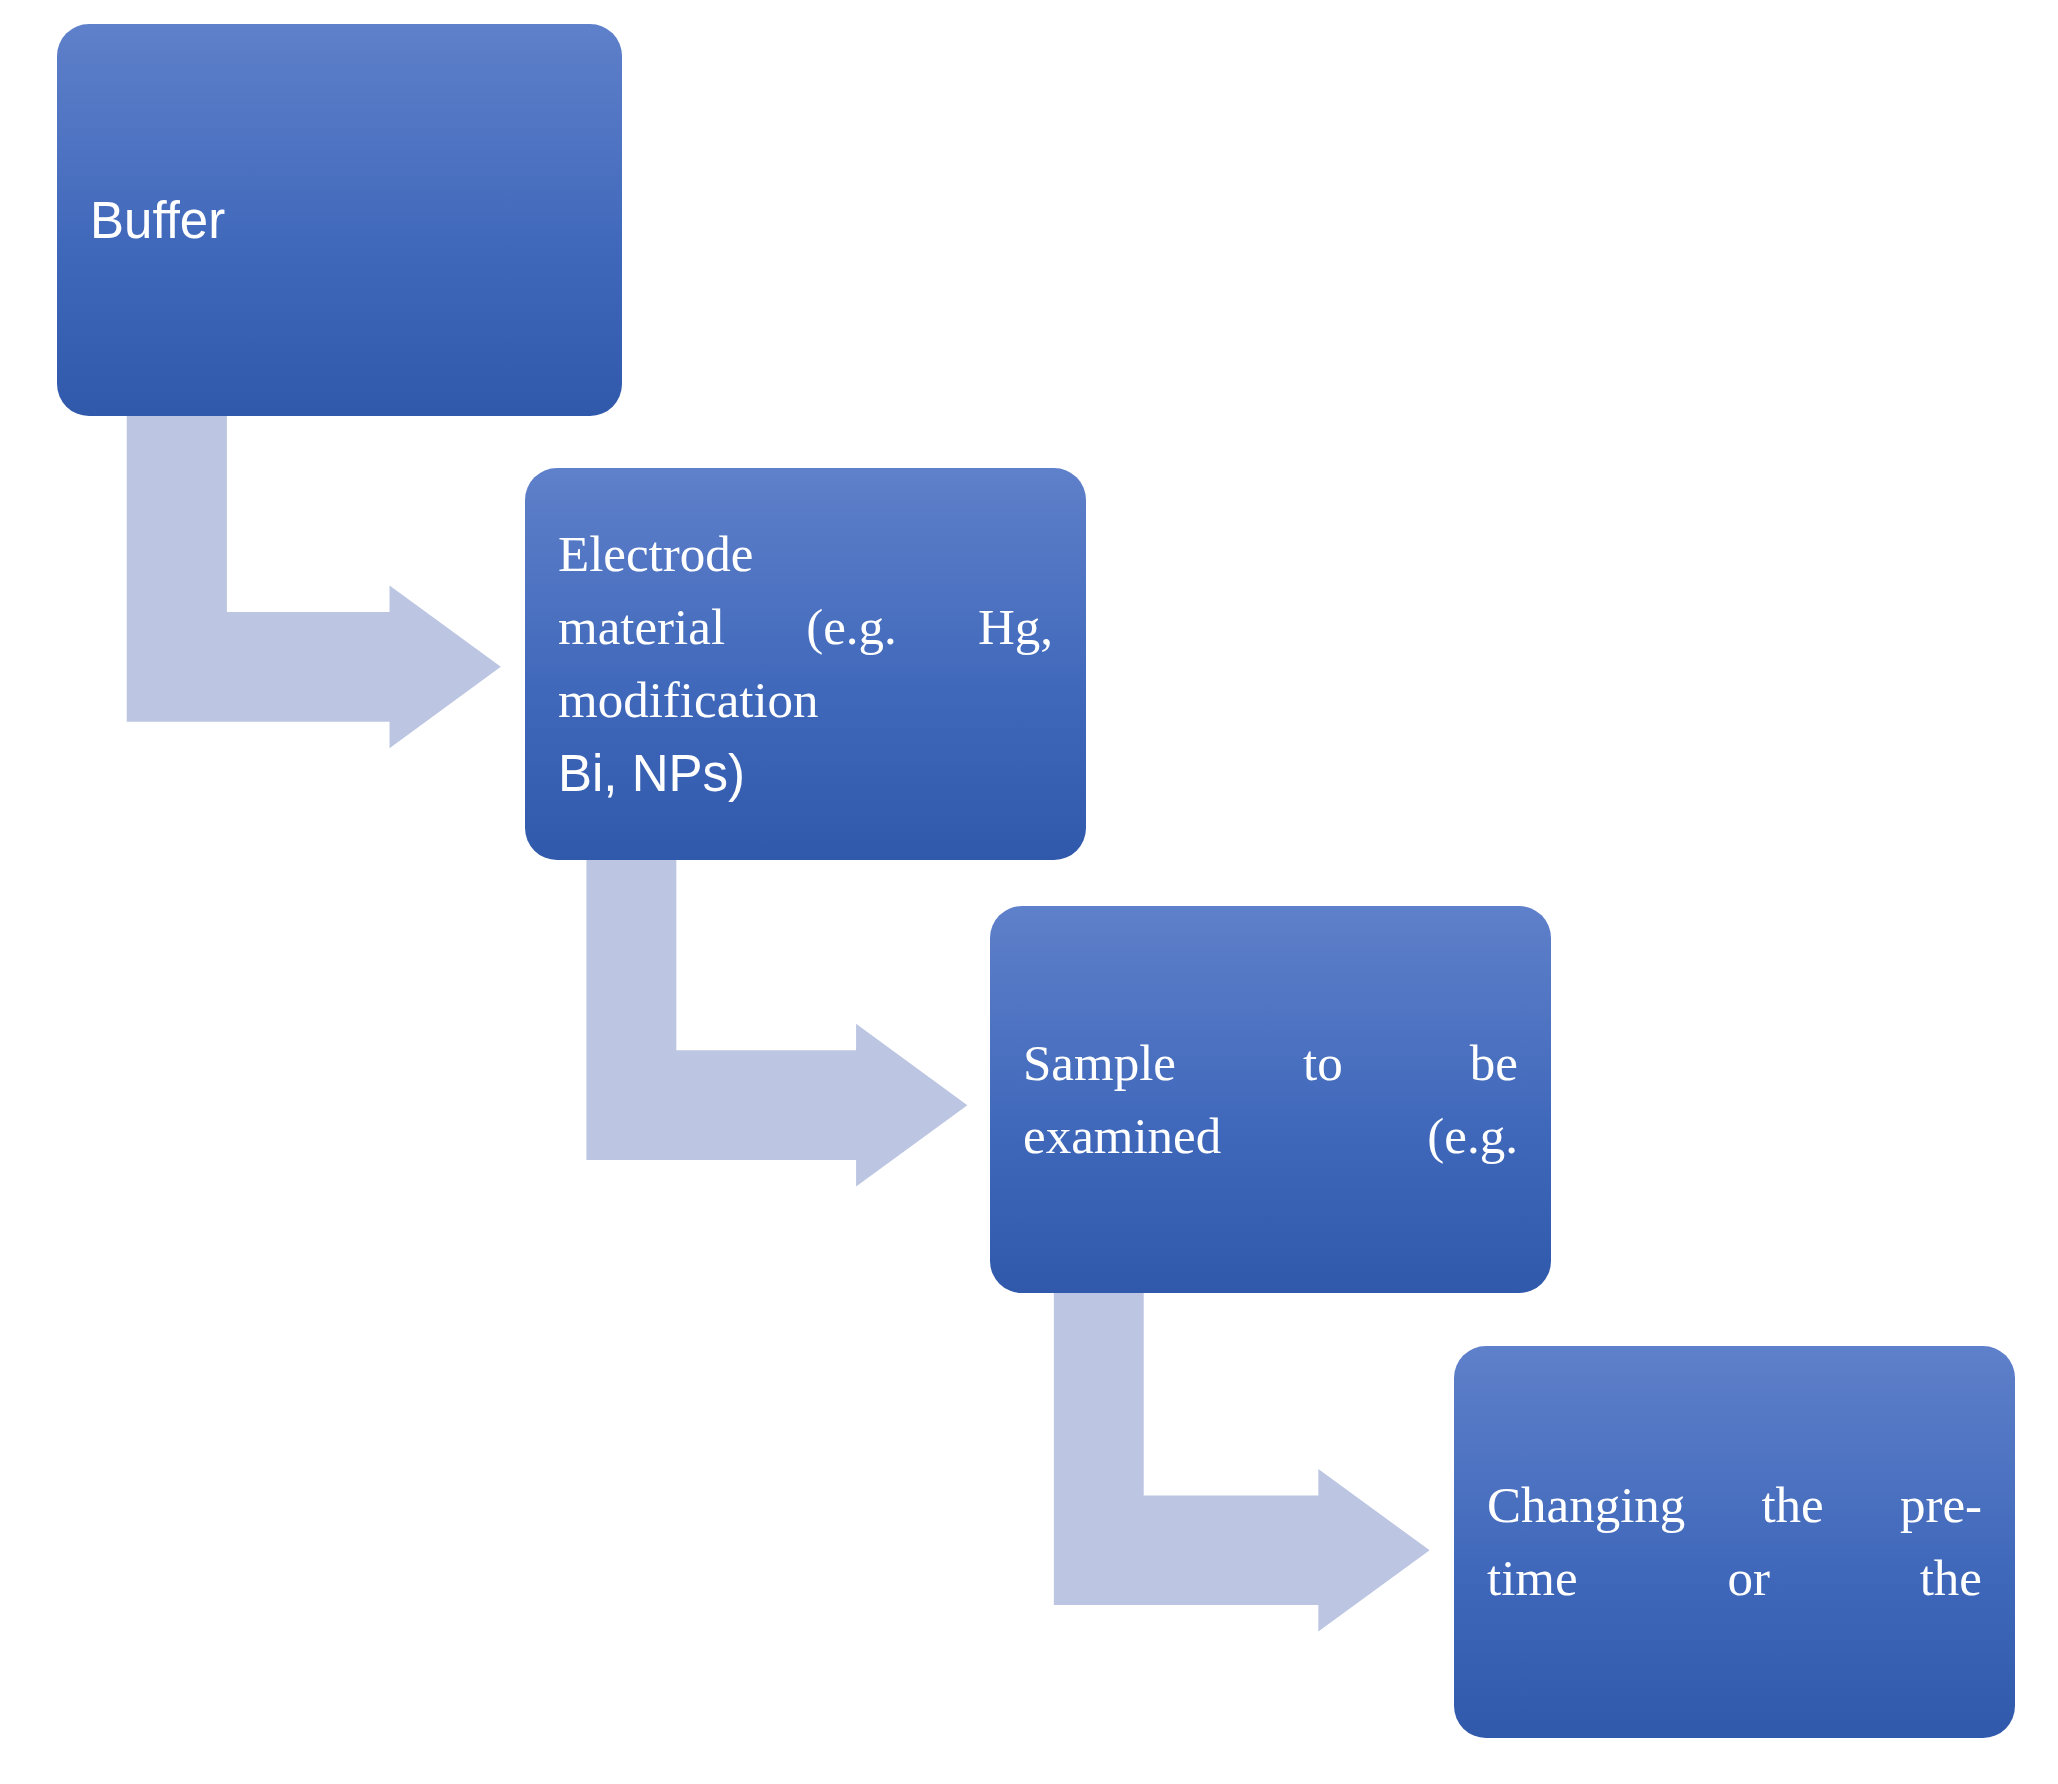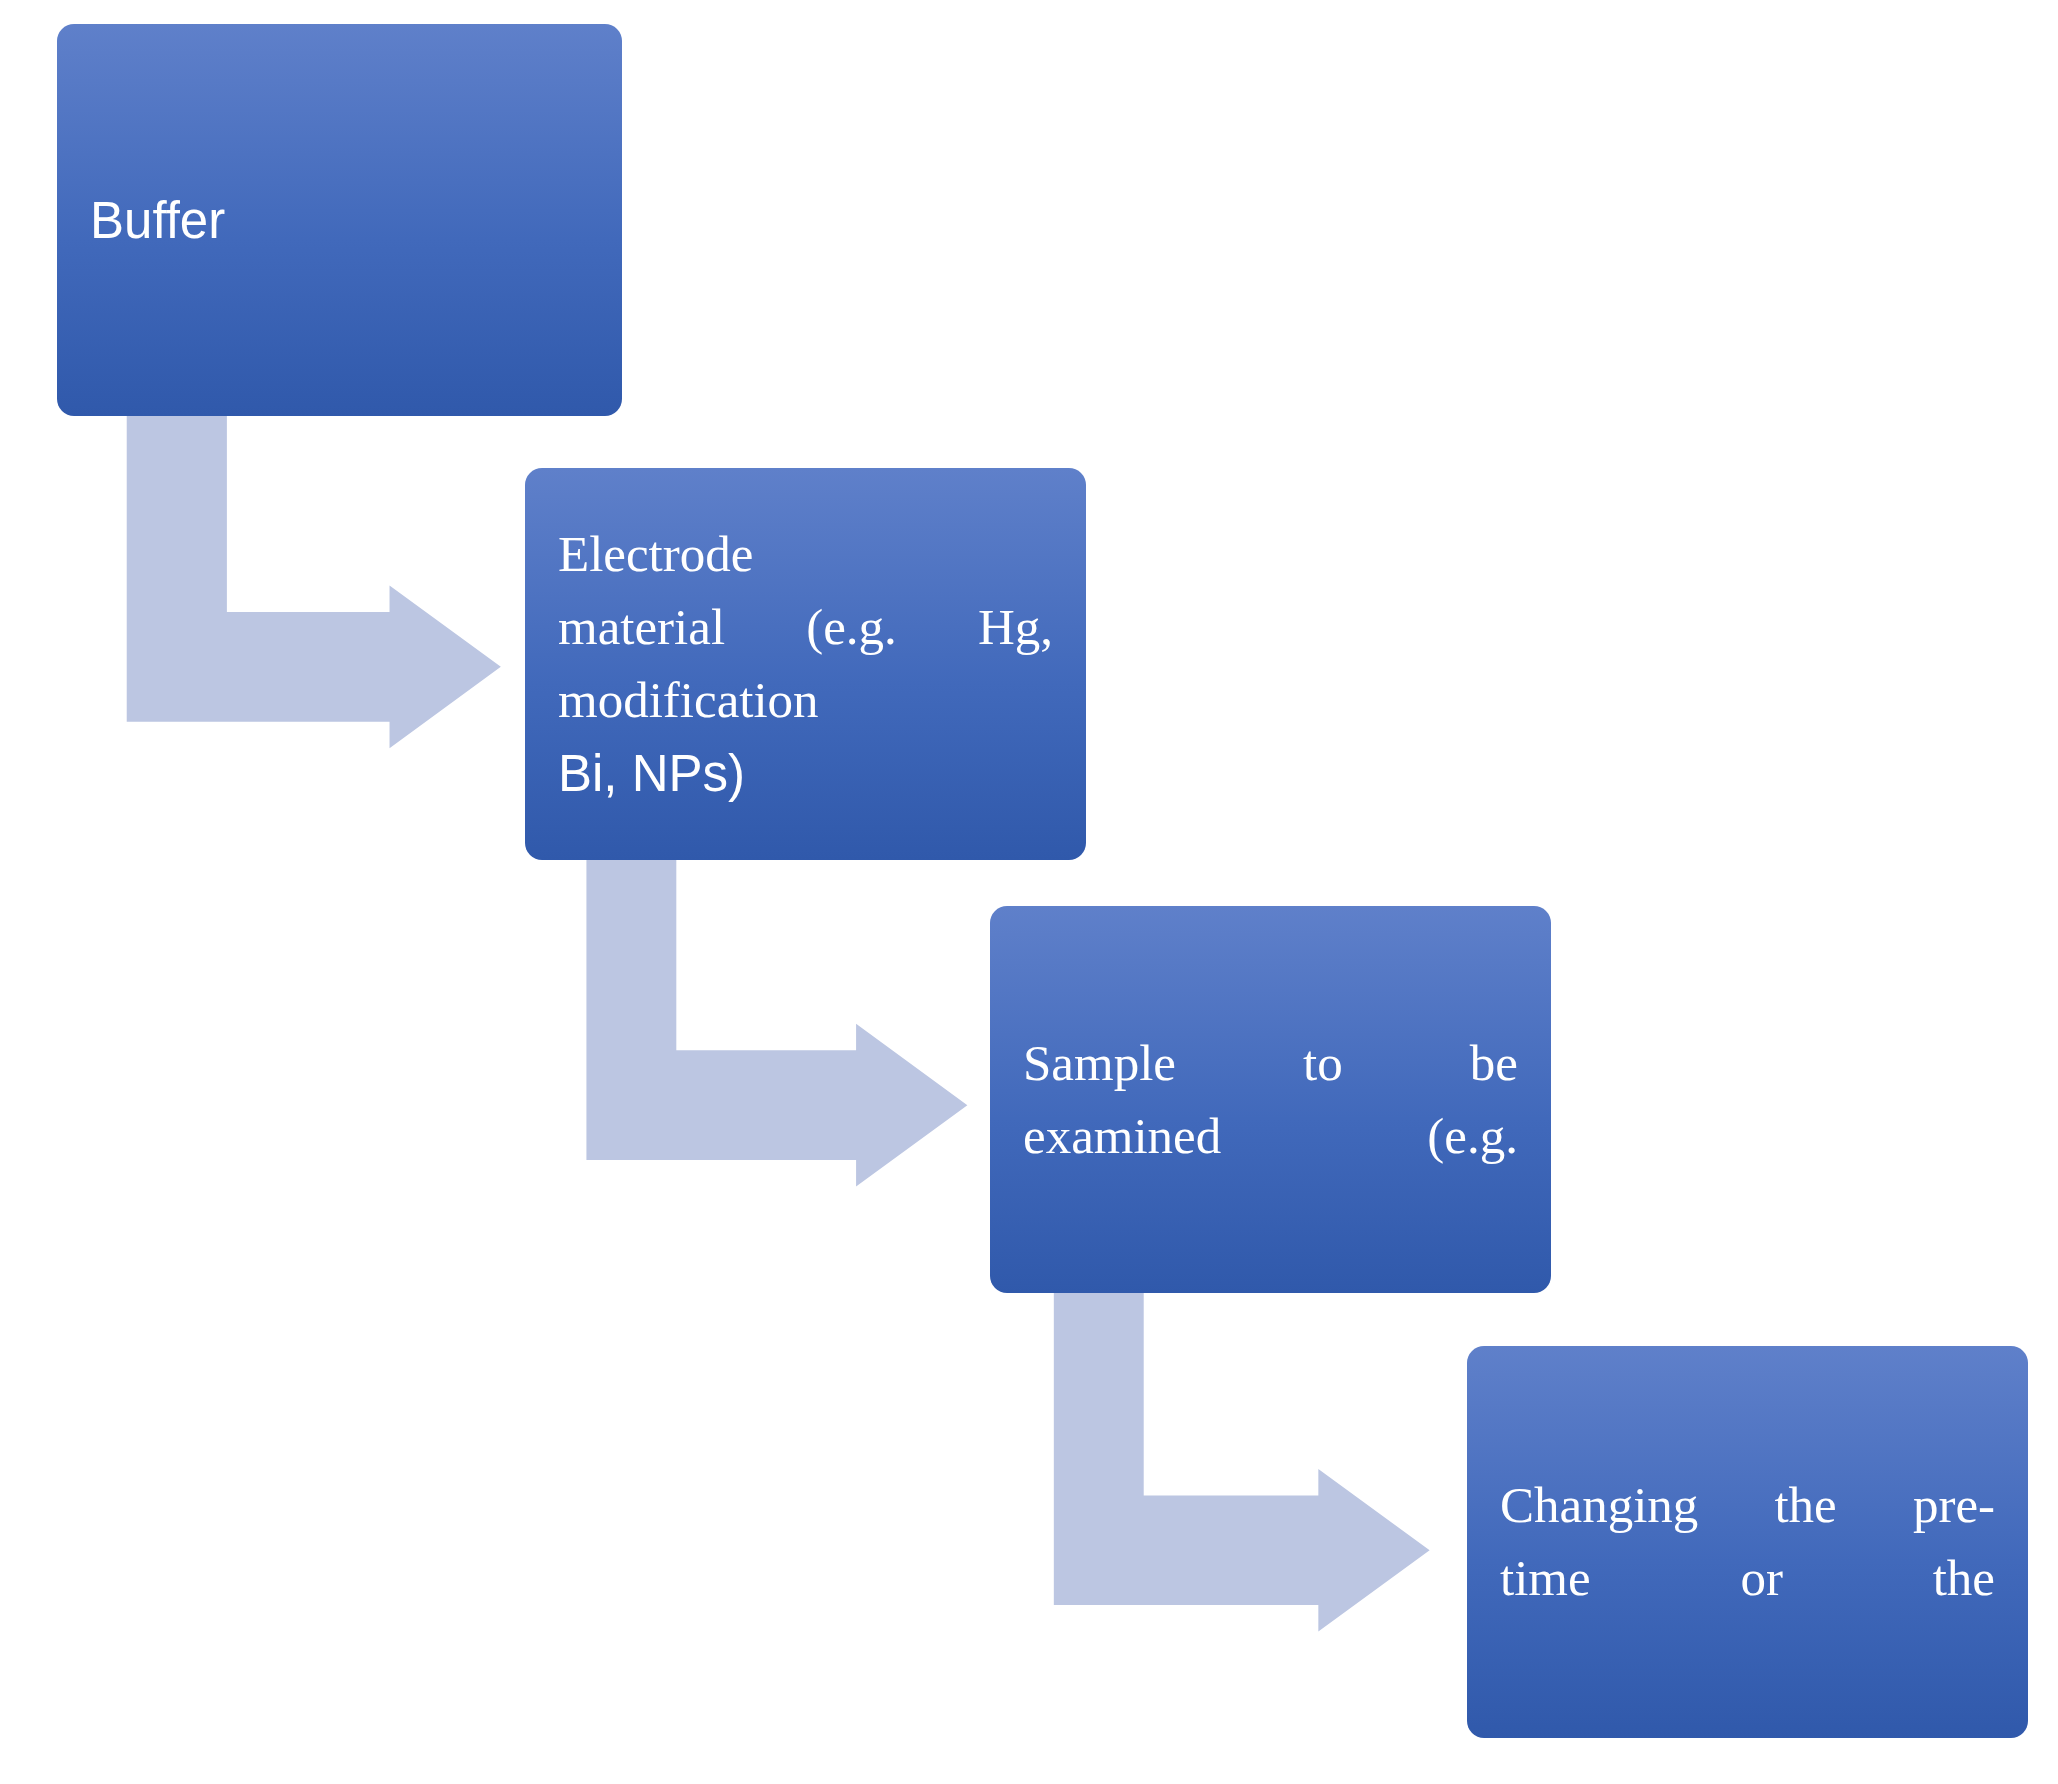--- a/index.html
+++ b/index.html
@@ -12,35 +12,35 @@
     font-family: "Liberation Sans", sans-serif;
   }
   .connectors {
     position: absolute;
     left: 0; top: 0;
     width: 2058px; height: 1784px;
   }
   .flow-box {
     position: absolute;
     box-sizing: border-box;
-    border-radius: 17px;
+    border-radius: 32px;
     background: linear-gradient(180deg, #5f80ca 0%, #4169bb 55%, #3059ab 100%);
     color: #ffffff;
     display: flex;
     flex-direction: column;
     justify-content: center;
     padding: 0 33px;
   }
   .box-text { font-size: 51px; line-height: 73px; }
   .jline { text-align: justify; text-align-last: justify; font-family: Liberation Serif, serif; }
   .lline { text-align: left; text-align-last: left; }
   #box-1 { left: 57px;   top: 24px;   width: 565px; height: 392px; }
   #box-2 { left: 525px;  top: 468px;  width: 561px; height: 392px; }
   #box-3 { left: 990px; top: 906px; width: 561px; height: 387px; }
-  #box-4 { left: 1454px; top: 1346px; width: 561px; height: 392px; margin-left: 13px; }
+  #box-4 { left: 1454px; top: 1346px; width: 561px; height: 392px; }
 </style>
 </head>
 <body>
 
 <div class="canvas">
 
   <svg class="connectors" viewBox="0 0 2404 2084" xmlns="http://www.w3.org/2000/svg">
     <polygon points="148,480 265,480 265,715 455,715 455,684 585,779 455,874 455,843 148,843" fill="#bcc6e2"></polygon>
     <polygon points="685,1000 790,1000 790,1227 1000,1227 1000,1196 1130,1291 1000,1386 1000,1355 685,1355" fill="#bcc6e2"></polygon>
     <polygon points="1231,1505 1336,1505 1336,1747 1540,1747 1540,1716 1670,1811 1540,1906 1540,1875 1231,1875" fill="#bcc6e2"></polygon>

